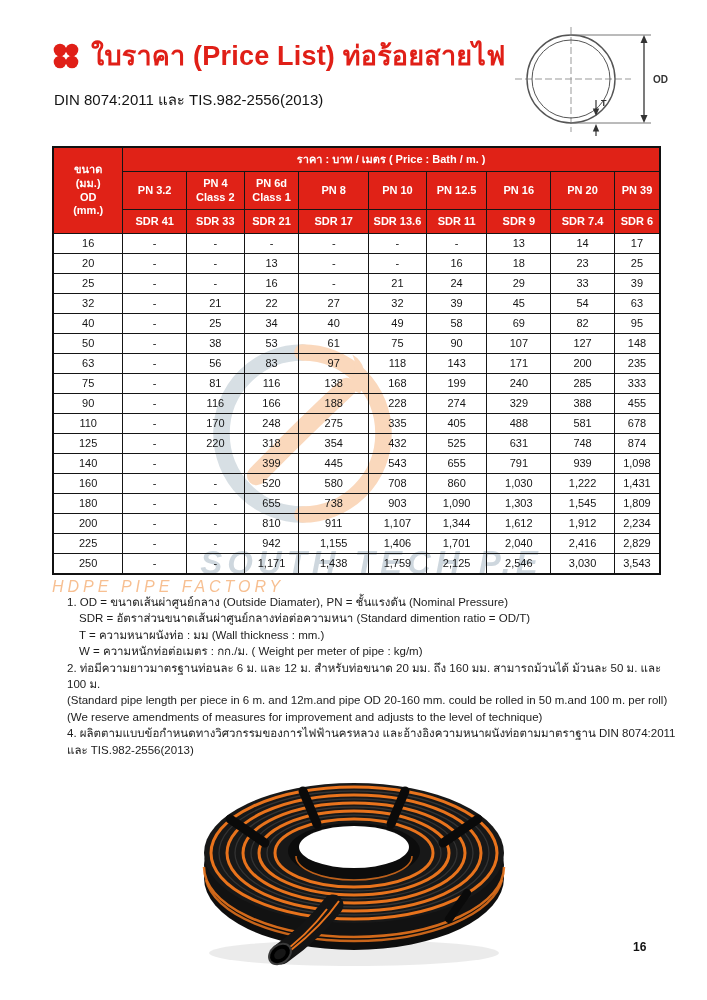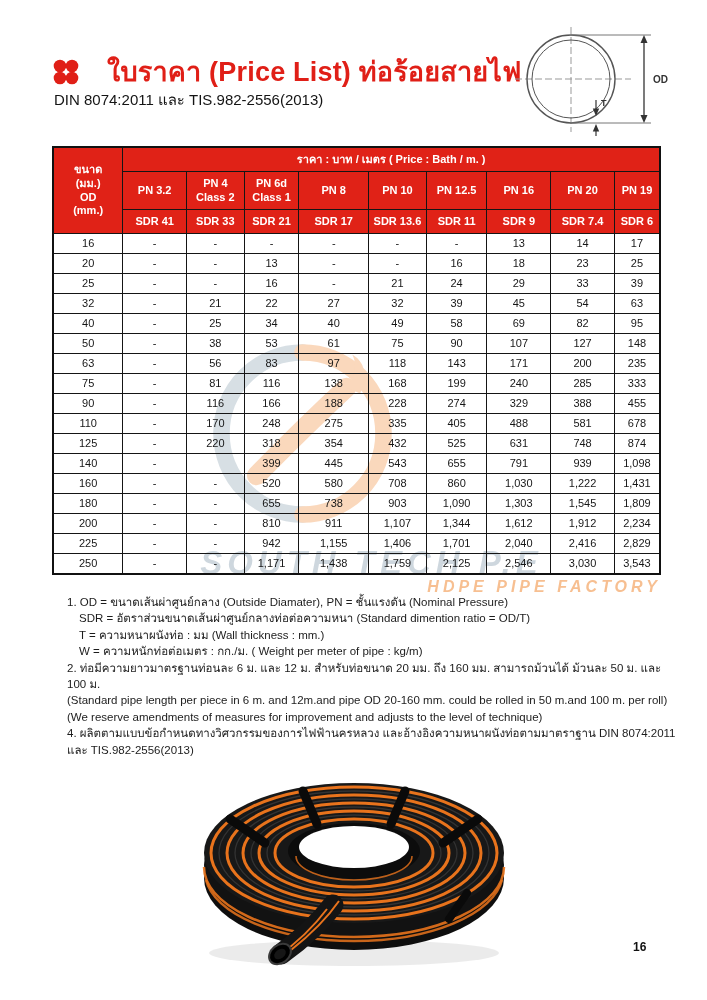--- a/index.html
+++ b/index.html
@@ -4,21 +4,21 @@
 <style>
   html,body { margin:0; padding:0; background:#e9e9e9; }
   .page {
     position:relative; width:707px; height:1000px; margin:0 auto;
     background:#ffffff; overflow:hidden;
     font-family:"Liberation Sans", sans-serif; color:#1b1b1b;
   }
   
   .title-row { position:absolute; left:52px; top:34px; display:flex; align-items:center; gap:11px; }
   .logo-dots { width:28px; height:28px; flex:0 0 auto; }
-  .page-title { margin:16px; font-size:27px; font-weight:bold; color:#e01f17; letter-spacing:.2px; white-space:nowrap; }
+  .page-title { margin:0; font-size:27px; font-weight:bold; color:#e01f17; letter-spacing:.2px; white-space:nowrap; }
   .subtitle { position:absolute; left:54px; top:88px; font-size:15px; color:#141414; }
   .diagram { position:absolute; left:503px; top:24px; }
 
   
   .table-wrap { position:absolute; left:52px; top:146px; width:609px; height:434px; }
   .price-table {
     position:relative; z-index:2; width:100%; border-collapse:collapse; table-layout:fixed;
     border:2px solid #111;
   }
   .price-table th, .price-table td { border:1px solid #151515; text-align:center; padding:0; overflow:hidden; }
@@ -34,22 +34,22 @@
 
   
   .watermark { position:absolute; z-index:1; left:0; top:0; width:100%; height:100%; pointer-events:none; }
   .wm-logo { position:absolute; left:148px; top:185px; opacity:.30; }
   .wm-text1 {
     position:absolute; left:0; right:0; top:398px; text-align:center;
     font-size:33px; font-weight:bold; font-style:italic; letter-spacing:5px;
     color:rgba(125,151,168,0.38); white-space:nowrap;padding-left:30px;
   }
   .wm-text2 {
-    position:absolute; left:0; right:0; top:432px; text-align:right;
-    font-size:16px; font-weight:bold; font-style:italic; letter-spacing:4px;
+    position:absolute; left:0; right:0; top:432px; text-align:left;
+    font-size:16px; font-weight:normal; font-style:italic; letter-spacing:4px;
     color:rgba(239,127,36,0.5); white-space:nowrap;
   }
 
   
   .notes { position:absolute; left:52px; top:594px; width:614px; font-size:11.5px; line-height:16.4px; color:#1c1c1c;margin-left:15px; }
   .note-line.indent { padding-left:12px; }
 
   
   .photo { position:absolute; left:183px; top:763px; }
   .page-number { position:absolute; left:633px; top:940px; font-size:12px; font-weight:bold; color:#111; }
@@ -124,21 +124,21 @@
             <th>PN 3.2</th>
             <th>PN 4
 Class 2</th>
             <th>PN 6d
 Class 1</th>
             <th>PN 8</th>
             <th>PN 10</th>
             <th>PN 12.5</th>
             <th>PN 16</th>
             <th>PN 20</th>
-            <th>PN 19</th>
+            <th>PN 39</th>
           </tr>
           <tr class="row-sdr">
             <th>SDR 41</th>
             <th>SDR 33</th>
             <th>SDR 21</th>
             <th>SDR 17</th>
             <th>SDR 13.6</th>
             <th>SDR 11</th>
             <th>SDR 9</th>
             <th>SDR 7.4</th>

